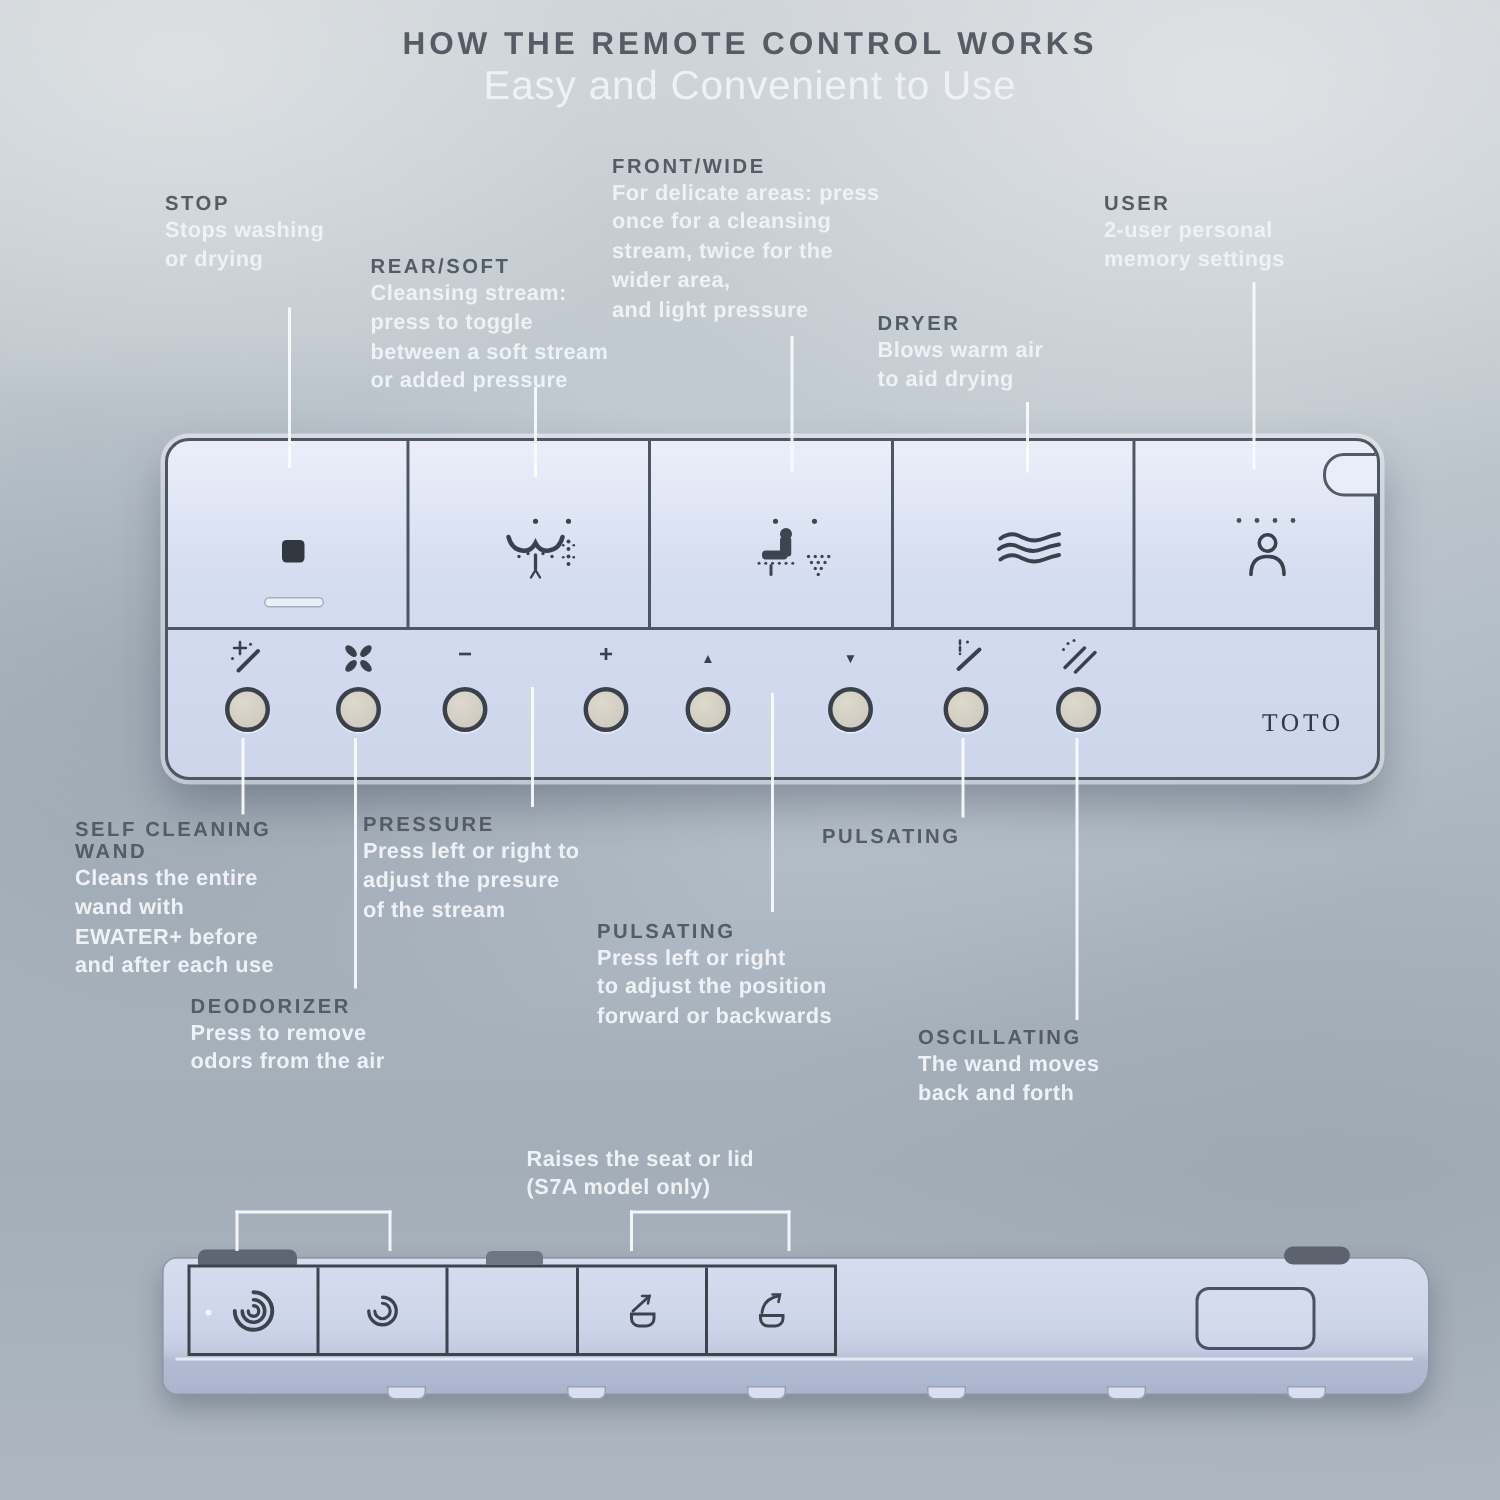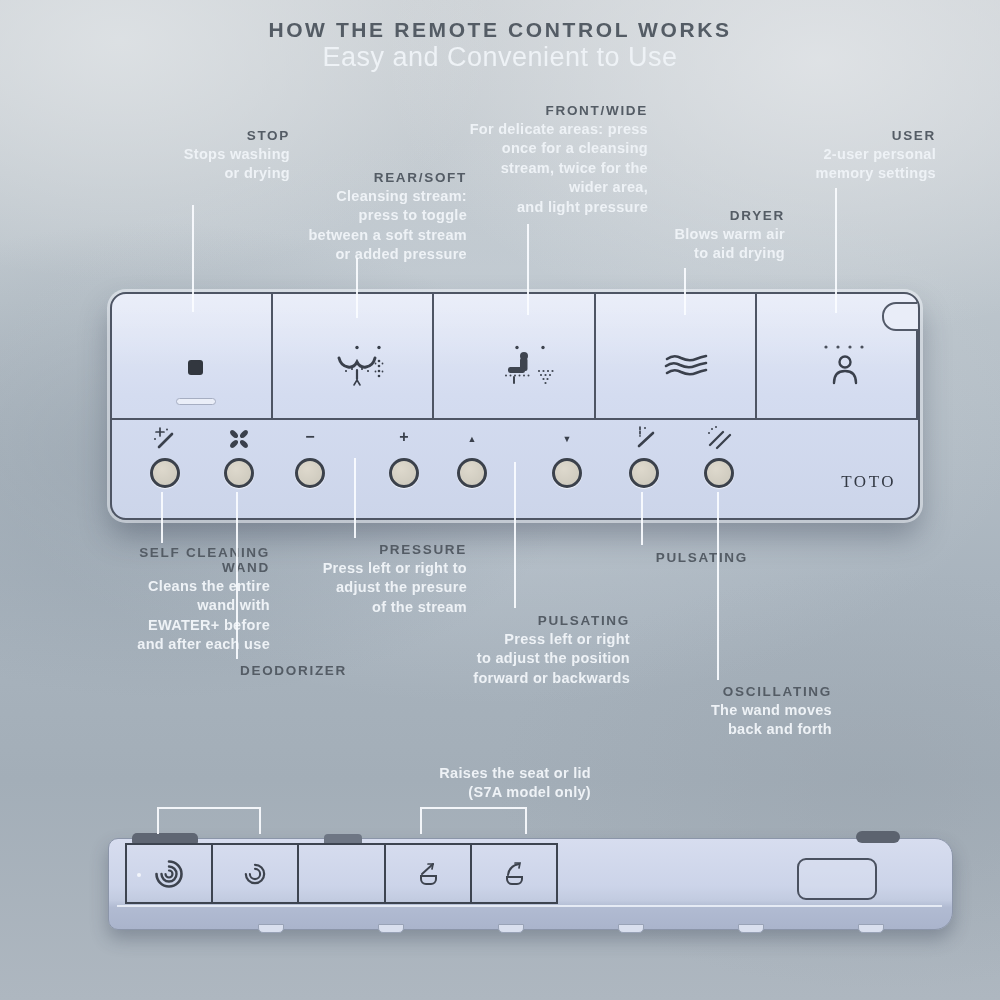--- a/index.html
+++ b/index.html
@@ -10,21 +10,21 @@
       radial-gradient(ellipse 60% 34% at 16% 46%, rgba(134,147,159,.50), rgba(134,147,159,0) 70%),
       radial-gradient(ellipse 55% 30% at 88% 78%, rgba(150,160,170,.40), rgba(150,160,170,0) 70%),
       radial-gradient(ellipse 70% 45% at 82% 6%, rgba(226,229,232,.85), rgba(226,229,232,0) 62%),
       radial-gradient(ellipse 62% 40% at 12% 4%, rgba(222,226,229,.9), rgba(222,226,229,0) 60%),
       radial-gradient(ellipse 70% 38% at 50% 42%, rgba(205,213,221,.55), rgba(205,213,221,0) 75%),
       linear-gradient(180deg,#ccd1d5 0%,#bcc5cc 30%,#a9b4be 58%,#a3aeb8 78%,#aeb7c0 100%);
   }
   .ttl{position:absolute;left:0;width:1000px;text-align:center;white-space:pre-line;}
   #title{top:18px;font-size:21px;font-weight:bold;letter-spacing:2.6px;color:var(--heading-dark,#4a525a);}
   #subtitle{top:42px;font-size:27px;letter-spacing:.5px;color:var(--text-light,#eaf0f6);}
-  .co{position:absolute;text-align:right;z-index:5;}
+  .co{position:absolute;text-align:left;z-index:5;}
   .co h4{margin:0 0 2px 0;font-size:13.5px;font-weight:bold;letter-spacing:1.7px;
          color:var(--heading-dark,#565e66);white-space:pre-line;}
   .co p{margin:0;font-size:14.5px;font-weight:bold;letter-spacing:.3px;line-height:1.34;
         color:var(--text-light,#eef2f6);white-space:pre-line;}
   .vline{position:absolute;width:2px;background:var(--line,#fafcff);opacity:.92;z-index:6;}
   .bracket{position:absolute;border:2px solid var(--line,#fafcff);border-bottom:none;opacity:.92;z-index:6;background:transparent;}
   
   #remote{position:absolute;left:110px;top:292px;width:810px;height:228px;z-index:2;
     background:linear-gradient(180deg,#e4e9f7 0%,#d4dcf0 45%,#ccd5ea 100%);
     border:2px solid #4e5564;border-radius:16px;overflow:hidden;box-sizing:border-box;
@@ -252,20 +252,22 @@
   <div class="co" style="left:50px;top:545px;width:220px;">
     <h4>SELF CLEANING
 WAND</h4>
     <p>Cleans the entire
 wand with
 EWATER+ before
 and after each use</p>
   </div>
   <div class="co" style="left:127px;top:663px;width:220px;">
     <h4>DEODORIZER</h4>
+    <p>Press to remove
+odors from the air</p>
   </div>
   <div class="co" style="left:242px;top:542px;width:225px;">
     <h4>PRESSURE</h4>
     <p>Press left or right to
 adjust the presure
 of the stream</p>
   </div>
   <div class="co" style="left:398px;top:613px;width:232px;">
     <h4>PULSATING</h4>
     <p>Press left or right

